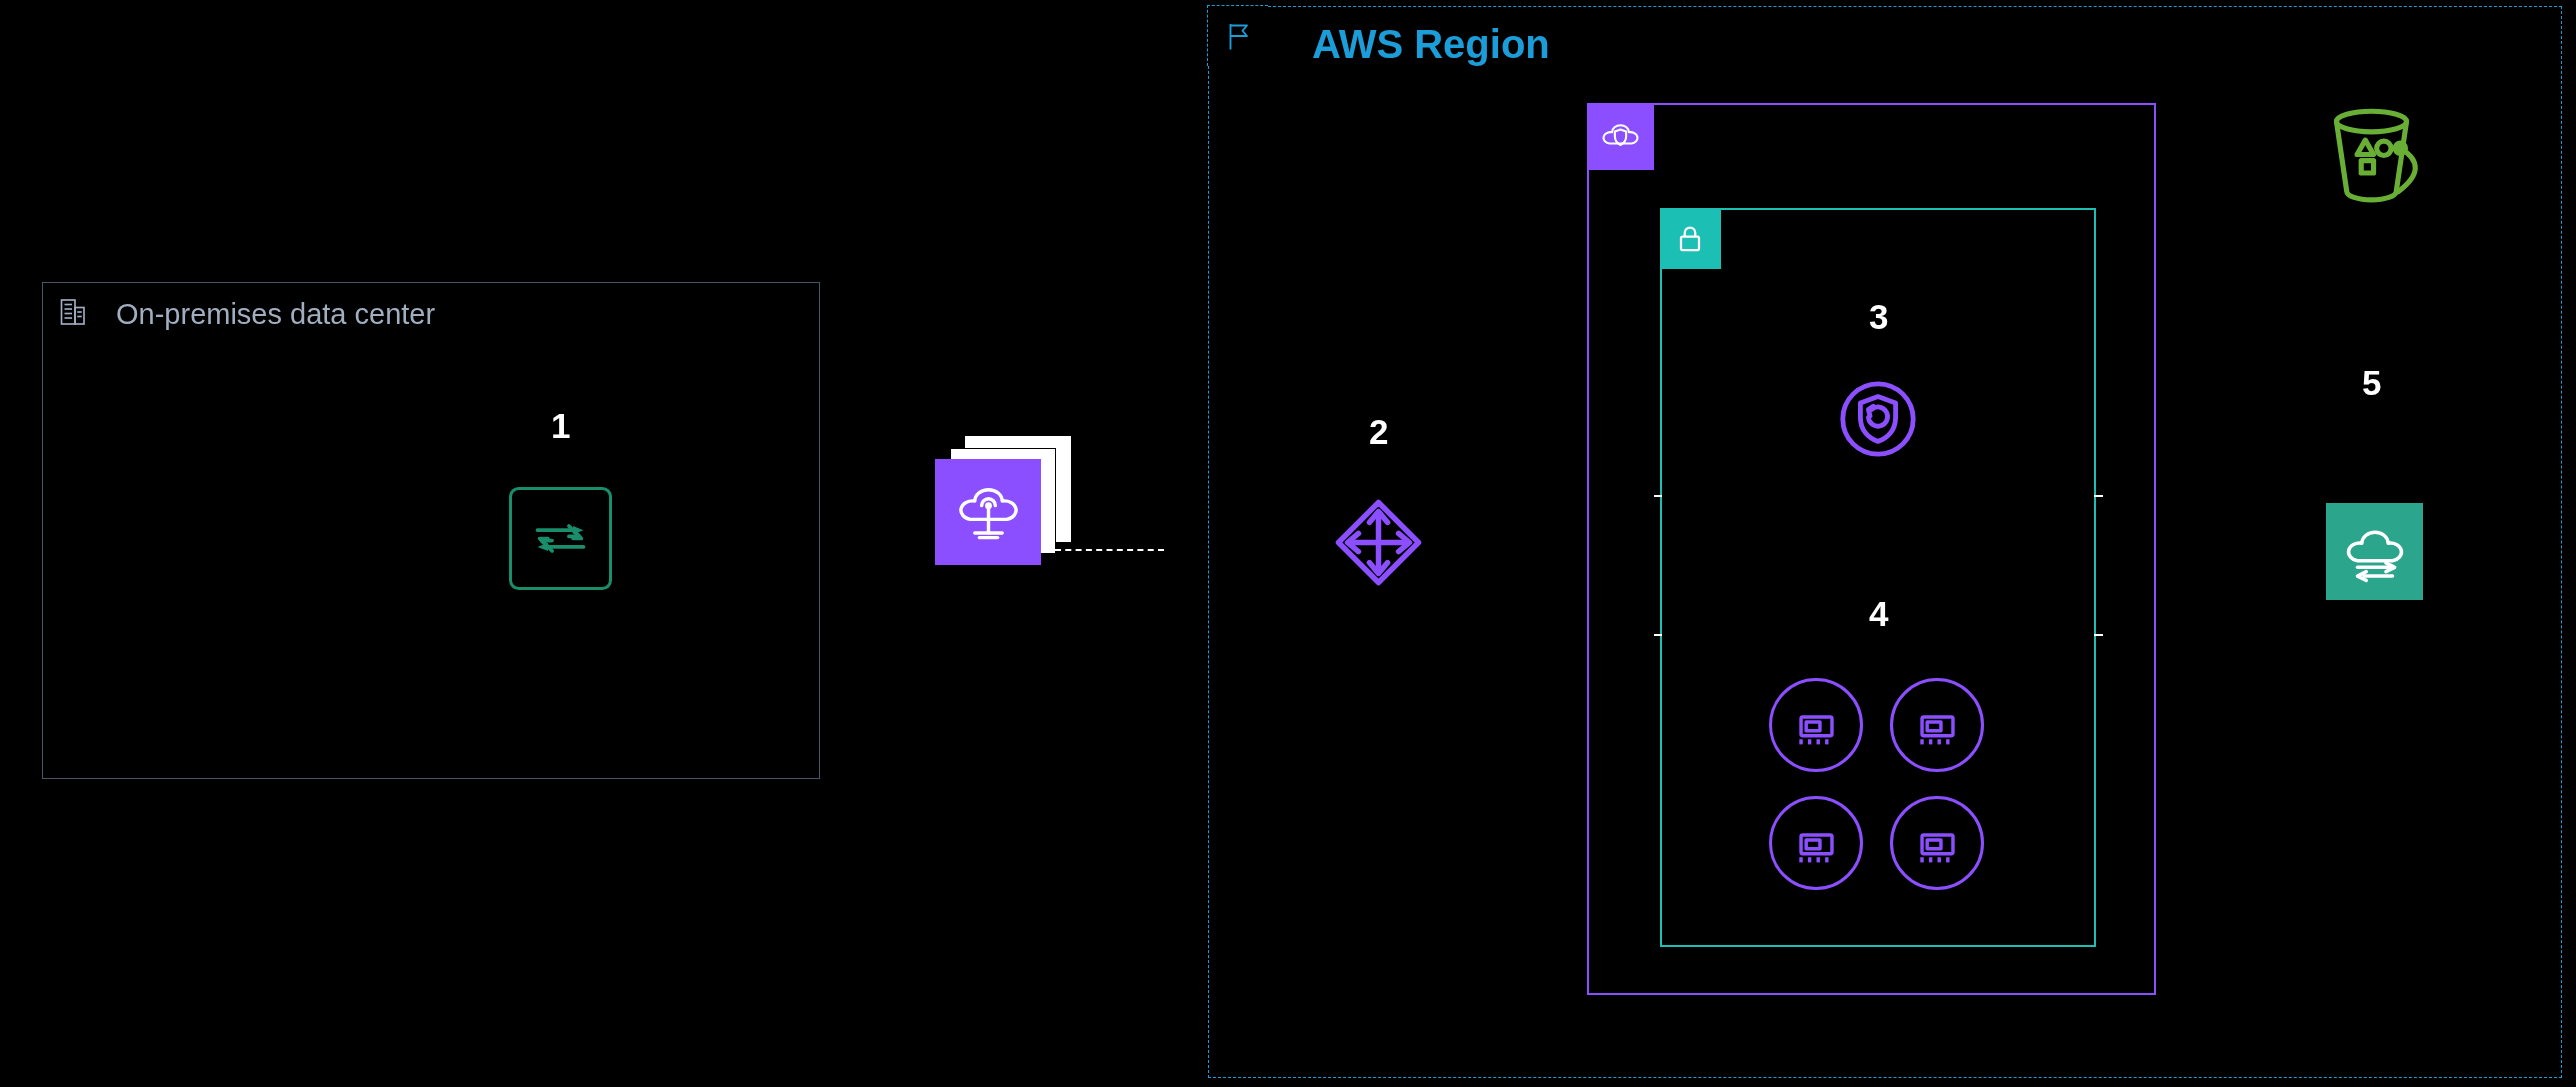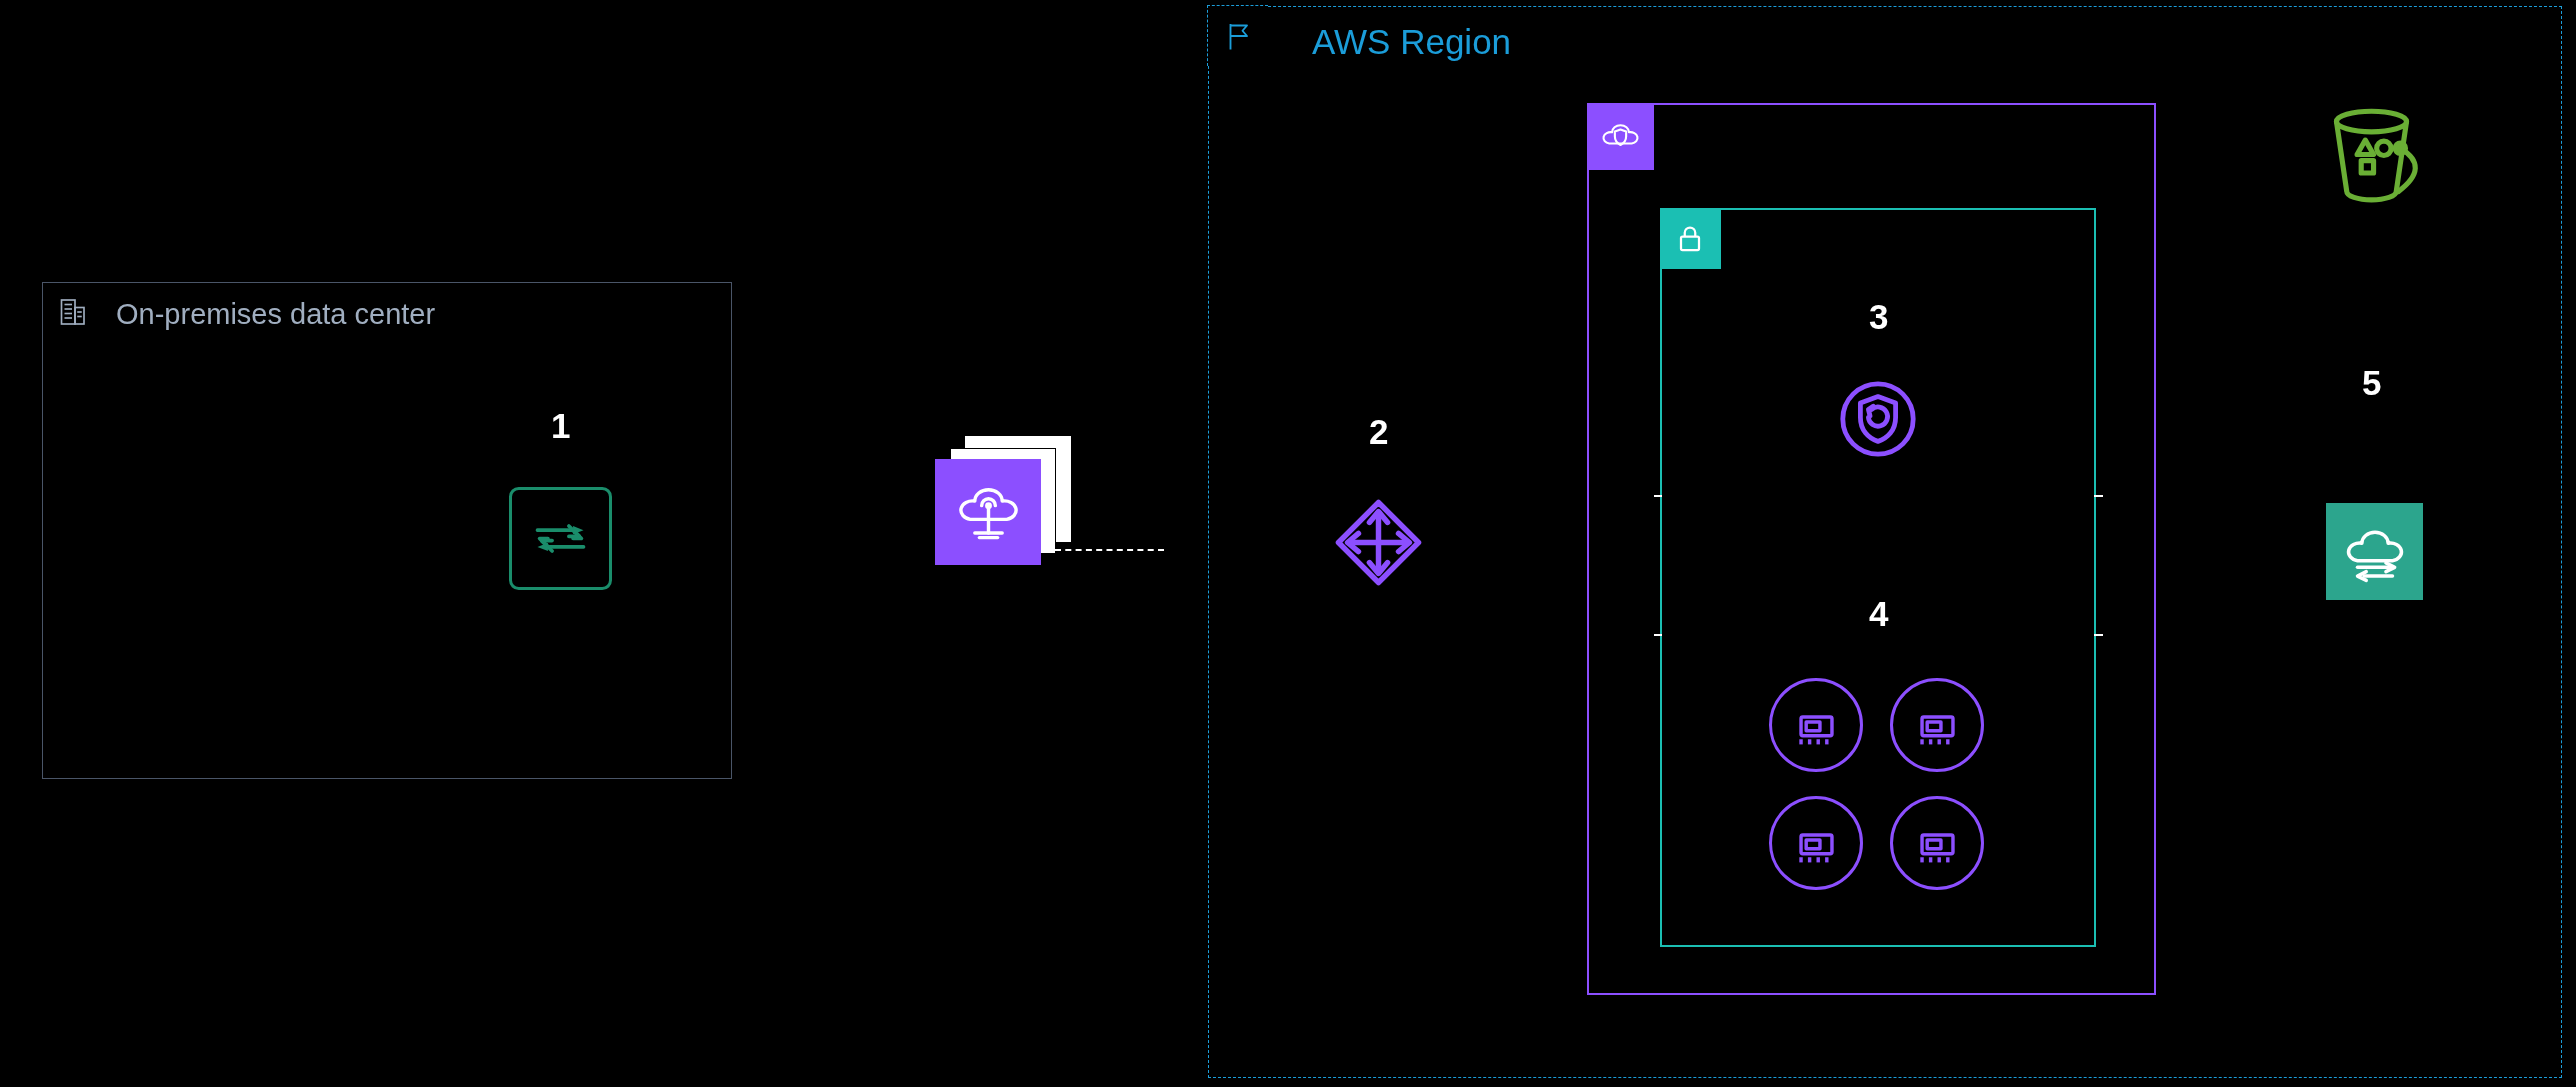--- a/index.html
+++ b/index.html
@@ -25,21 +25,21 @@
     position:relative;
     width:2576px;
     height:1088px;
     background:var(--bg);
   }
 
   
   .onprem{
     position:absolute;
     left:42px; top:282px;
-    width:690px; height:497px;
+    width:778px; height:497px;
     border:1.8px solid var(--onprem-border);
   }
   .onprem-badge{
     position:absolute; left:-1.8px; top:-1.8px;
     width:61px; height:61px;
     display:flex; align-items:center; justify-content:center;
   }
   .onprem-title{
     position:absolute; left:73px; top:14.5px;
     font-size:29px; color:var(--onprem-text);
@@ -89,21 +89,21 @@
   .region-badge{
     position:absolute; left:-1.8px; top:-1.8px;
     width:61px; height:61px;
     background:#000;
     border:1.8px dashed var(--region-blue);
     border-right:none; border-bottom:none;
     display:flex; align-items:center; justify-content:center;
   }
   .region-title{
     position:absolute; left:103px; top:14.5px;
-    font-size:35px; color:var(--region-blue); font-weight:400;
+    font-size:40px; color:var(--region-blue); font-weight:700;
   }
 
   
   .vpce{
     position:absolute; left:1333px; top:497px;
     width:91px; height:91px;
   }
   .vpce svg{width:100%;height:100%;}
 
   

